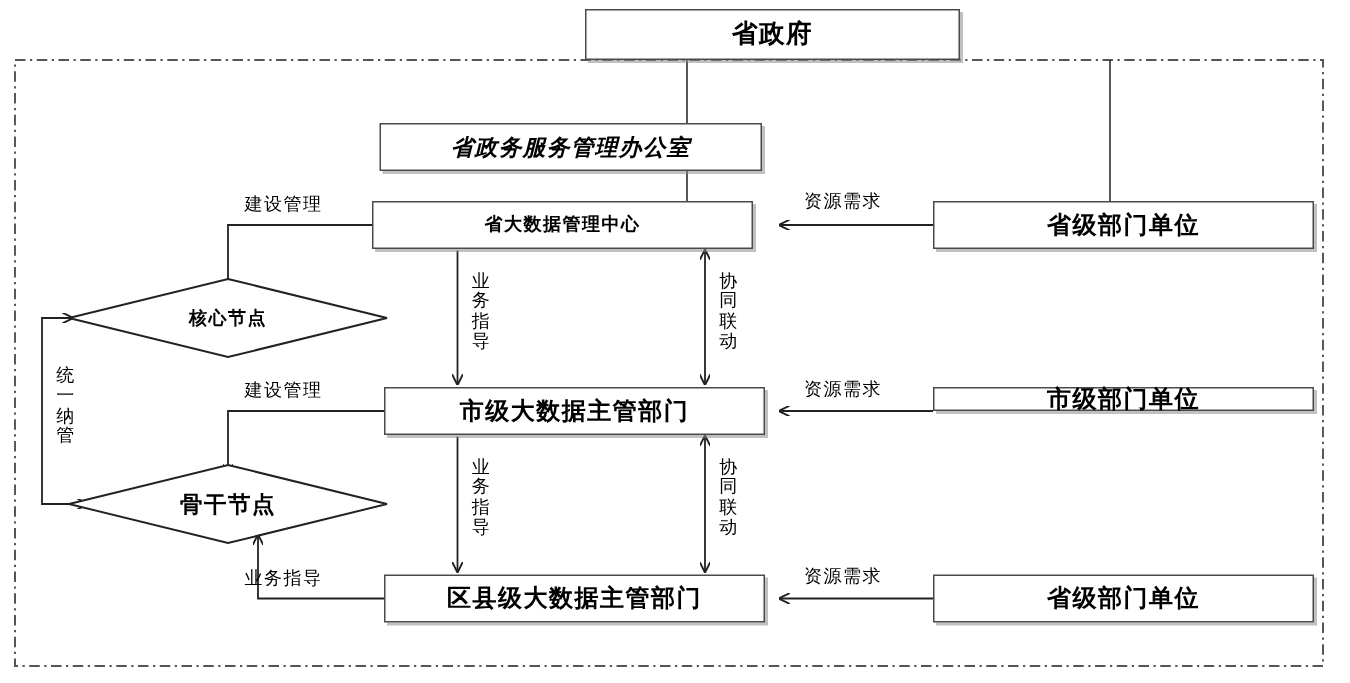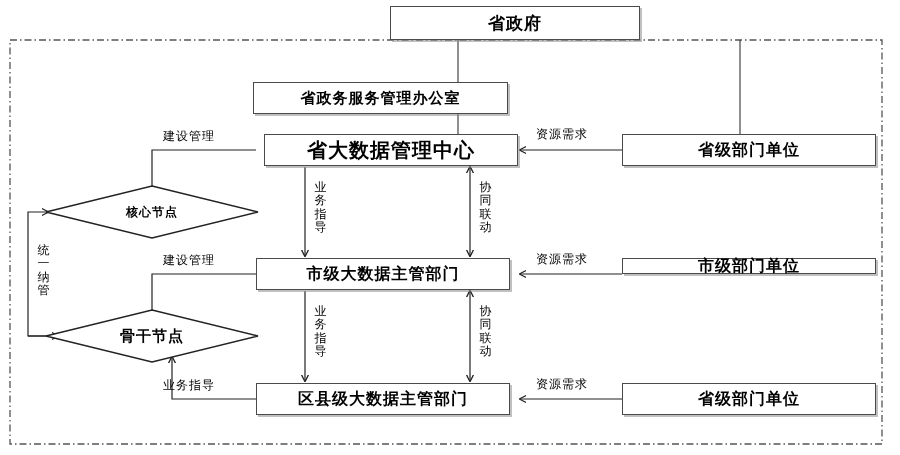--- a/index.html
+++ b/index.html
@@ -84,25 +84,25 @@
 
     <polygon points="152,186 258,212 152,238 46,212" fill="#ffffff" stroke="#222" stroke-width="1.3"></polygon>
 
     <polygon points="152,310 258,336 152,362 46,336" fill="#ffffff" stroke="#222" stroke-width="1.3"></polygon>
   </svg>
 
   <div class="node shadow" style="left:390px;top:6px;width:250px;height:34px;font-size:17px;">
     <span>省政府</span>
   </div>
 
-  <div class="node shadow" style="left:253px;top:82px;width:255px;height:32px;font-size:15px;">
+  <div class="node shadow" style="left:253px;top:82px;width:255px;height:32px;font-size:15px;font-style:italic;">
     <span>省政务服务管理办公室</span>
   </div>
 
-  <div class="node shadow" style="left:264px;top:134px;width:254px;height:32px;font-size:20px;">
+  <div class="node shadow" style="left:248px;top:134px;width:254px;height:32px;font-size:12px;">
     <span>省大数据管理中心</span>
   </div>
 
   <div class="node shadow" style="left:622px;top:134px;width:254px;height:32px;font-size:16px;">
     <span>省级部门单位</span>
   </div>
 
   <div class="node shadow" style="left:256px;top:258px;width:254px;height:32px;font-size:16px;">
     <span>市级大数据主管部门</span>
   </div>

